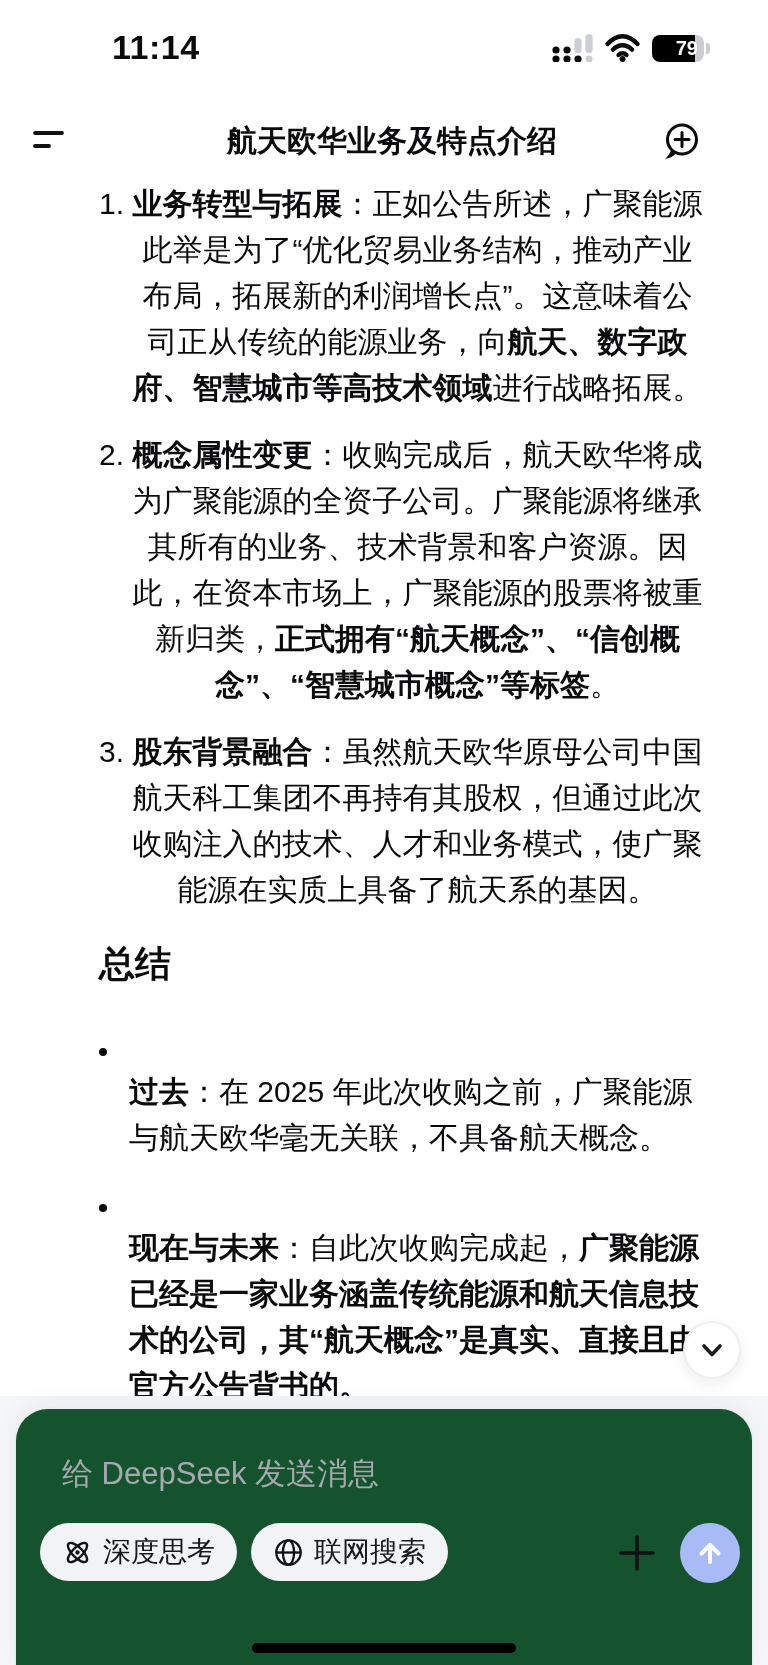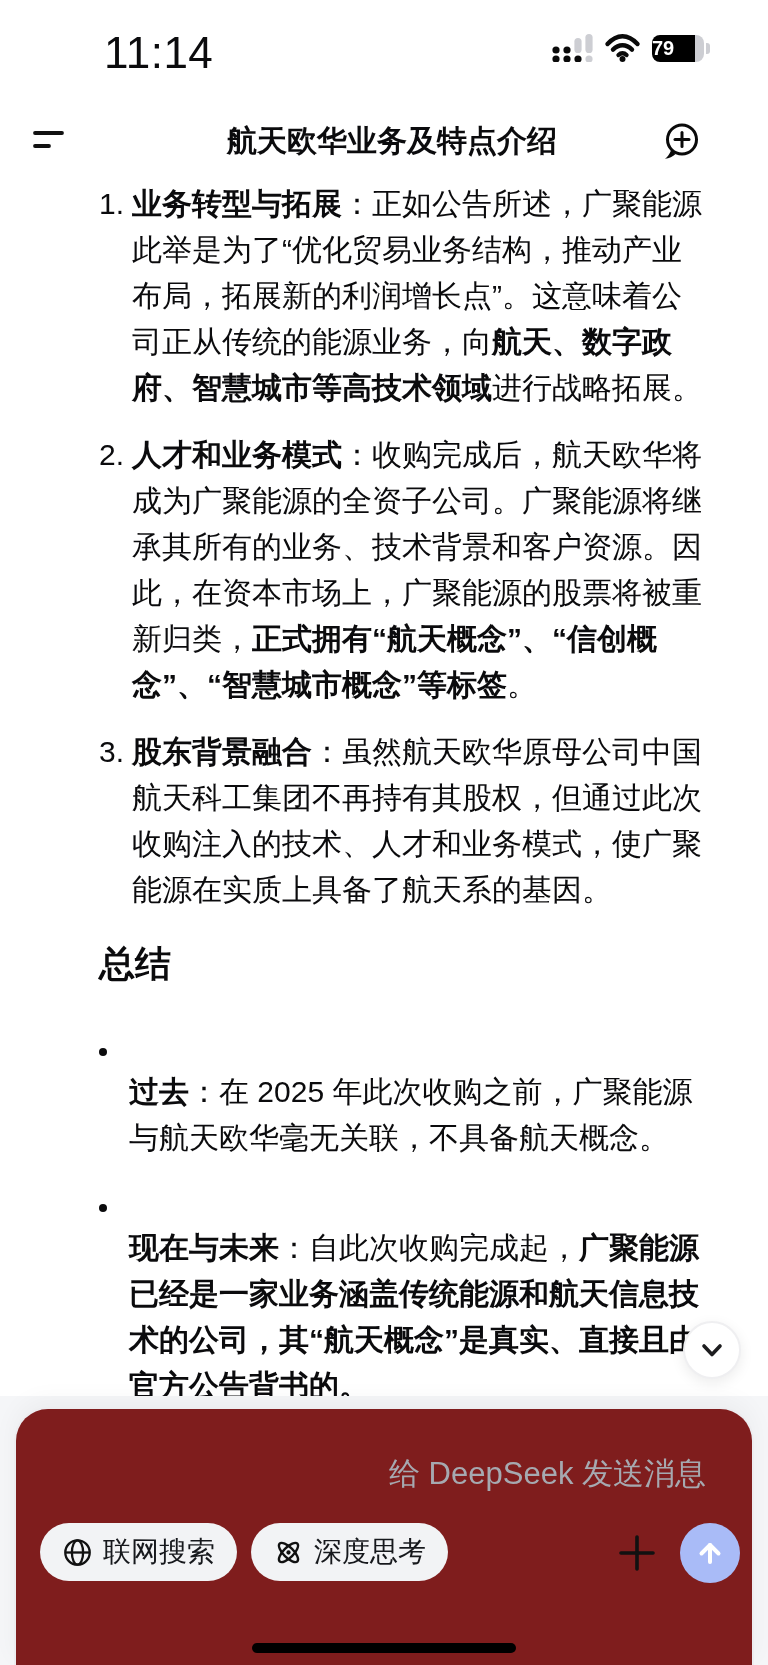--- a/index.html
+++ b/index.html
@@ -2,55 +2,55 @@
 <html><head>
 <meta charset="utf-8">
 <style>
   html,body{margin:0;padding:0;overflow:hidden;}
   body{
     width:768px;height:1665px;position:relative;background:#ffffff;
     font-family:"Liberation Sans",sans-serif;color:#0b0b0d;
   }
   
   .status-bar{position:absolute;top:0;left:0;right:0;height:72px;}
-  .time{position:absolute;left:104px;top:28px;font-size:44px;font-weight:400;letter-spacing:.5px;}
+  .time{position:absolute;left:112px;top:28px;font-size:34px;font-weight:700;letter-spacing:.5px;}
   .status-icons{position:absolute;right:58px;top:34px;display:flex;align-items:center;gap:11px;}
   .battery{position:relative;width:52px;height:27px;border-radius:8px;
     background:linear-gradient(90deg,#000 0 82%,#cdced3 82% 100%);
-    display:flex;align-items:center;justify-content:flex-start;}
+    display:flex;align-items:center;justify-content:flex-end;}
   .battery .pct{color:#fff;font-size:20px;font-weight:700;padding-right:6px;}
   .battery-cap{width:4px;height:11px;background:#cdced3;border-radius:0 3px 3px 0;margin-left:2px;}
   
   .app-header{position:absolute;top:112px;left:0;right:0;height:58px;}
   .menu-btn{position:absolute;left:33px;top:16px;width:32px;height:26px;cursor:pointer;}
   .page-title{position:absolute;left:90px;right:74px;text-align:center;top:0;line-height:58px;
     font-size:30px;font-weight:700;white-space:nowrap;}
   .newchat-btn{position:absolute;right:64px;top:6px;width:46px;height:46px;cursor:pointer;}
   
   .content{position:absolute;top:181px;left:99px;width:604px;font-size:30px;line-height:46px;}
   .content .bold{font-weight:700;}
   .oli{display:flex;margin-bottom:21px;}
   .oli .num{width:33px;flex:none;}
-  .oli .txt{flex:1;}
+  .oli .txt{flex:1;text-align:center;}
   .summary-h{font-size:36px;font-weight:700;line-height:50px;margin-top:26px;}
   .summary-p{margin-top:30px;}
   .bullets{margin-top:40px;}
   .bli{display:flex;margin-bottom:24px;}
   .bli .dot{flex:none;width:30px;padding-top:19px;}
   .bli .dot i{display:block;width:8px;height:8px;border-radius:50%;background:#0b0b0d;}
   .bli .txt{flex:1;margin-top:40px;}
   
   .scroll-btn{position:absolute;left:683px;top:1321px;width:58px;height:58px;border-radius:50%;
     background:#fff;border:2px solid #efeff1;box-shadow:0 4px 14px rgba(0,0,0,.08);
     display:flex;align-items:center;justify-content:center;cursor:pointer;box-sizing:border-box;}
   
   .composer-bg{position:absolute;left:0;right:0;top:1396px;bottom:0;background:#f5f6f8;}
-  .composer{position:absolute;left:14px;right:14px;top:1407px;bottom:0;background:#7f1d1d;
+  .composer{position:absolute;left:14px;right:14px;top:1407px;bottom:0;background:#14532d;
     border:2px solid #ededf0;border-bottom:none;border-radius:34px 34px 0 0;
-    box-shadow:0 -8px 24px rgba(0,0,0,.04);box-sizing:border-box;text-align:right;}
+    box-shadow:0 -8px 24px rgba(0,0,0,.04);box-sizing:border-box;}
   .input-zone{position:absolute;left:46px;right:46px;top:42px;height:46px;cursor:text;}
   .input-zone .ph{font-size:31px;color:#a6a9b0;line-height:46px;white-space:nowrap;}
   .pill-row{position:absolute;left:24px;top:114px;display:flex;gap:14px;}
   .pill{height:58px;border-radius:29px;background:#f2f3f5;display:flex;align-items:center;
     gap:10px;padding:0 22px;cursor:pointer;}
   .pill .lbl{font-size:28px;color:#16181c;}
   .right-controls{position:absolute;right:12px;top:114px;display:flex;align-items:center;gap:24px;}
   .plus-btn{width:38px;height:58px;display:flex;align-items:center;justify-content:center;cursor:pointer;}
   .send-btn{width:60px;height:60px;border-radius:50%;background:#a9bbf7;display:flex;
     align-items:center;justify-content:center;cursor:pointer;}
@@ -112,21 +112,21 @@
 </div>
 
 <div class="content">
   <div>
       <div class="oli">
         <div class="num">1.</div>
         <div class="txt"><span class="bold">业务转型与拓展</span><span>：正如公告所述，广聚能源此举是为了“优化贸易业务结构，推动产业布局，拓展新的利润增长点”。这意味着公司正从传统的能源业务，向</span><span class="bold">航天、数字政府、智慧城市等高技术领域</span><span>进行战略拓展。</span></div>
       </div>
       <div class="oli">
         <div class="num">2.</div>
-        <div class="txt"><span class="bold">人才和业务模式</span><span>：收购完成后，航天欧华将成为广聚能源的全资子公司。广聚能源将继承其所有的业务、技术背景和客户资源。因此，在资本市场上，广聚能源的股票将被重新归类，</span><span class="bold">正式拥有“航天概念”、“信创概念”、“智慧城市概念”等标签</span><span>。</span></div>
+        <div class="txt"><span class="bold">概念属性变更</span><span>：收购完成后，航天欧华将成为广聚能源的全资子公司。广聚能源将继承其所有的业务、技术背景和客户资源。因此，在资本市场上，广聚能源的股票将被重新归类，</span><span class="bold">正式拥有“航天概念”、“信创概念”、“智慧城市概念”等标签</span><span>。</span></div>
       </div>
       <div class="oli">
         <div class="num">3.</div>
         <div class="txt"><span class="bold">股东背景融合</span><span>：虽然航天欧华原母公司中国航天科工集团不再持有其股权，但通过此次收购注入的技术、人才和业务模式，使广聚能源在实质上具备了航天系的基因。</span></div>
       </div>
     </div>
   <div class="summary-h">总结</div>
   <div class="bullets">
       <div class="bli">
         <div class="dot">
@@ -150,40 +150,40 @@
     </svg>
   </span>
 </div>
 
 <div class="composer-bg"></div>
 <div class="composer">
   <div class="input-zone">
     <div class="ph">给 DeepSeek 发送消息</div>
   </div>
   <div class="pill-row">
+    <div class="pill">
+      <span>
+        <svg width="31" height="31" viewBox="0 0 32 32">
+          <ellipse cx="16" cy="16" rx="13" ry="5.2" fill="none" stroke="#111" stroke-width="2.4" transform="rotate(45 16 16)"></ellipse>
+          <ellipse cx="16" cy="16" rx="13" ry="5.2" fill="none" stroke="#111" stroke-width="2.4" transform="rotate(-45 16 16)"></ellipse>
+          <circle cx="16" cy="16" r="2.2" fill="#111"></circle>
+        </svg>
+      </span>
+      <span class="lbl">深度思考</span>
+    </div>
     <div class="pill">
       <span>
         <svg width="31" height="31" viewBox="0 0 32 32">
           <circle cx="16" cy="16" r="12.6" fill="none" stroke="#111" stroke-width="2.4"></circle>
           <ellipse cx="16" cy="16" rx="5.8" ry="12.6" fill="none" stroke="#111" stroke-width="2.4"></ellipse>
           <line x1="3.4" y1="16" x2="28.6" y2="16" stroke="#111" stroke-width="2.4"></line>
         </svg>
       </span>
       <span class="lbl">联网搜索</span>
     </div>
-    <div class="pill">
-      <span>
-        <svg width="31" height="31" viewBox="0 0 32 32">
-          <ellipse cx="16" cy="16" rx="13" ry="5.2" fill="none" stroke="#111" stroke-width="2.4" transform="rotate(45 16 16)"></ellipse>
-          <ellipse cx="16" cy="16" rx="13" ry="5.2" fill="none" stroke="#111" stroke-width="2.4" transform="rotate(-45 16 16)"></ellipse>
-          <circle cx="16" cy="16" r="2.2" fill="#111"></circle>
-        </svg>
-      </span>
-      <span class="lbl">深度思考</span>
-    </div>
   </div>
   <div class="right-controls">
     <div class="plus-btn">
       <svg width="36" height="36" viewBox="0 0 36 36">
         <line x1="18" y1="2" x2="18" y2="34" stroke="#111" stroke-width="3.6" stroke-linecap="round"></line>
         <line x1="2" y1="18" x2="34" y2="18" stroke="#111" stroke-width="3.6" stroke-linecap="round"></line>
       </svg>
     </div>
     <div class="send-btn">
       <span>

